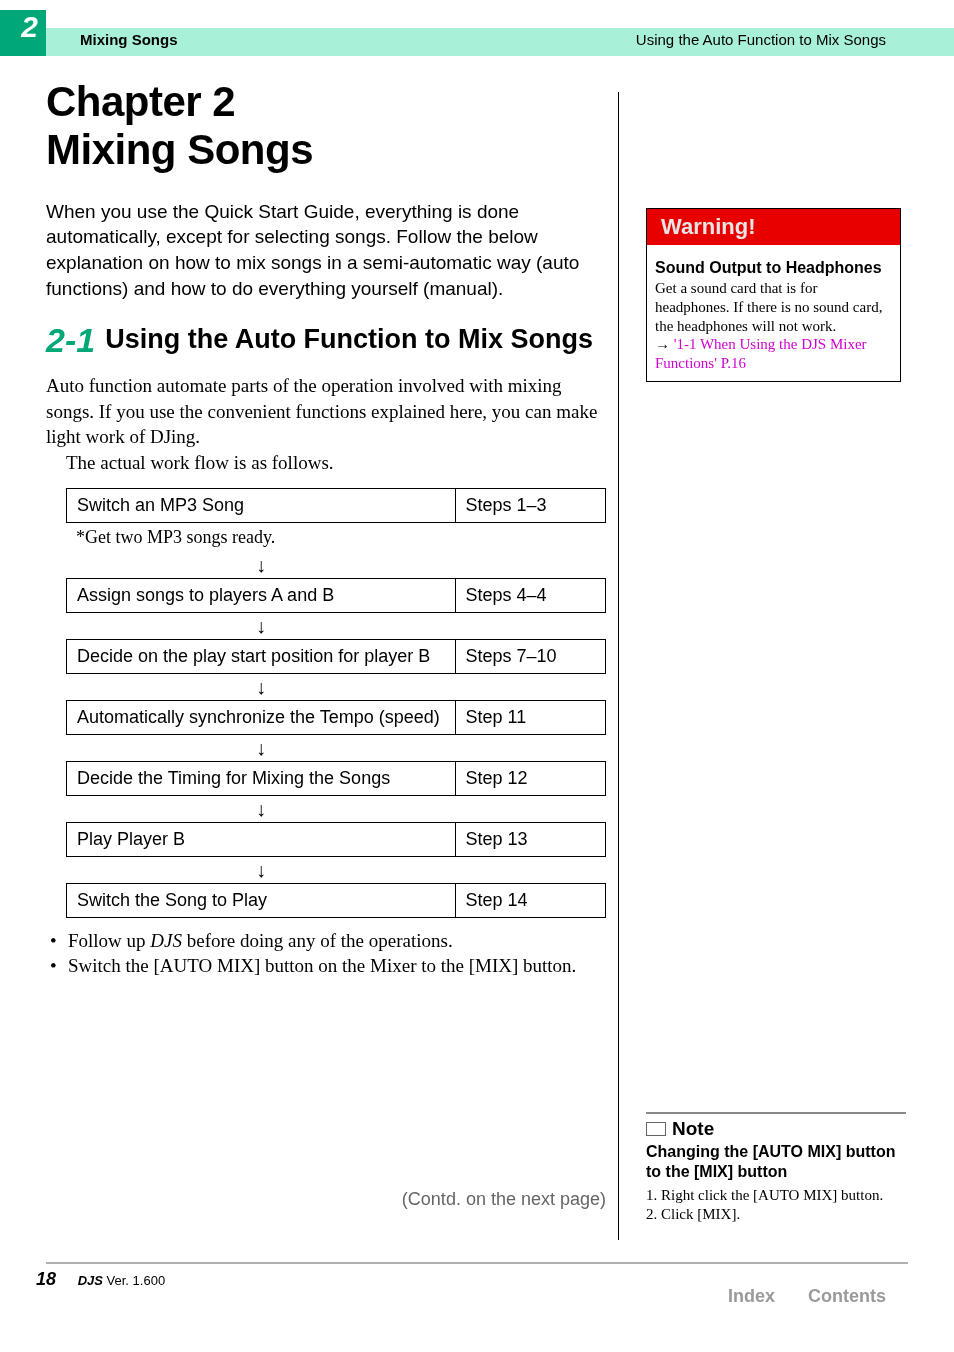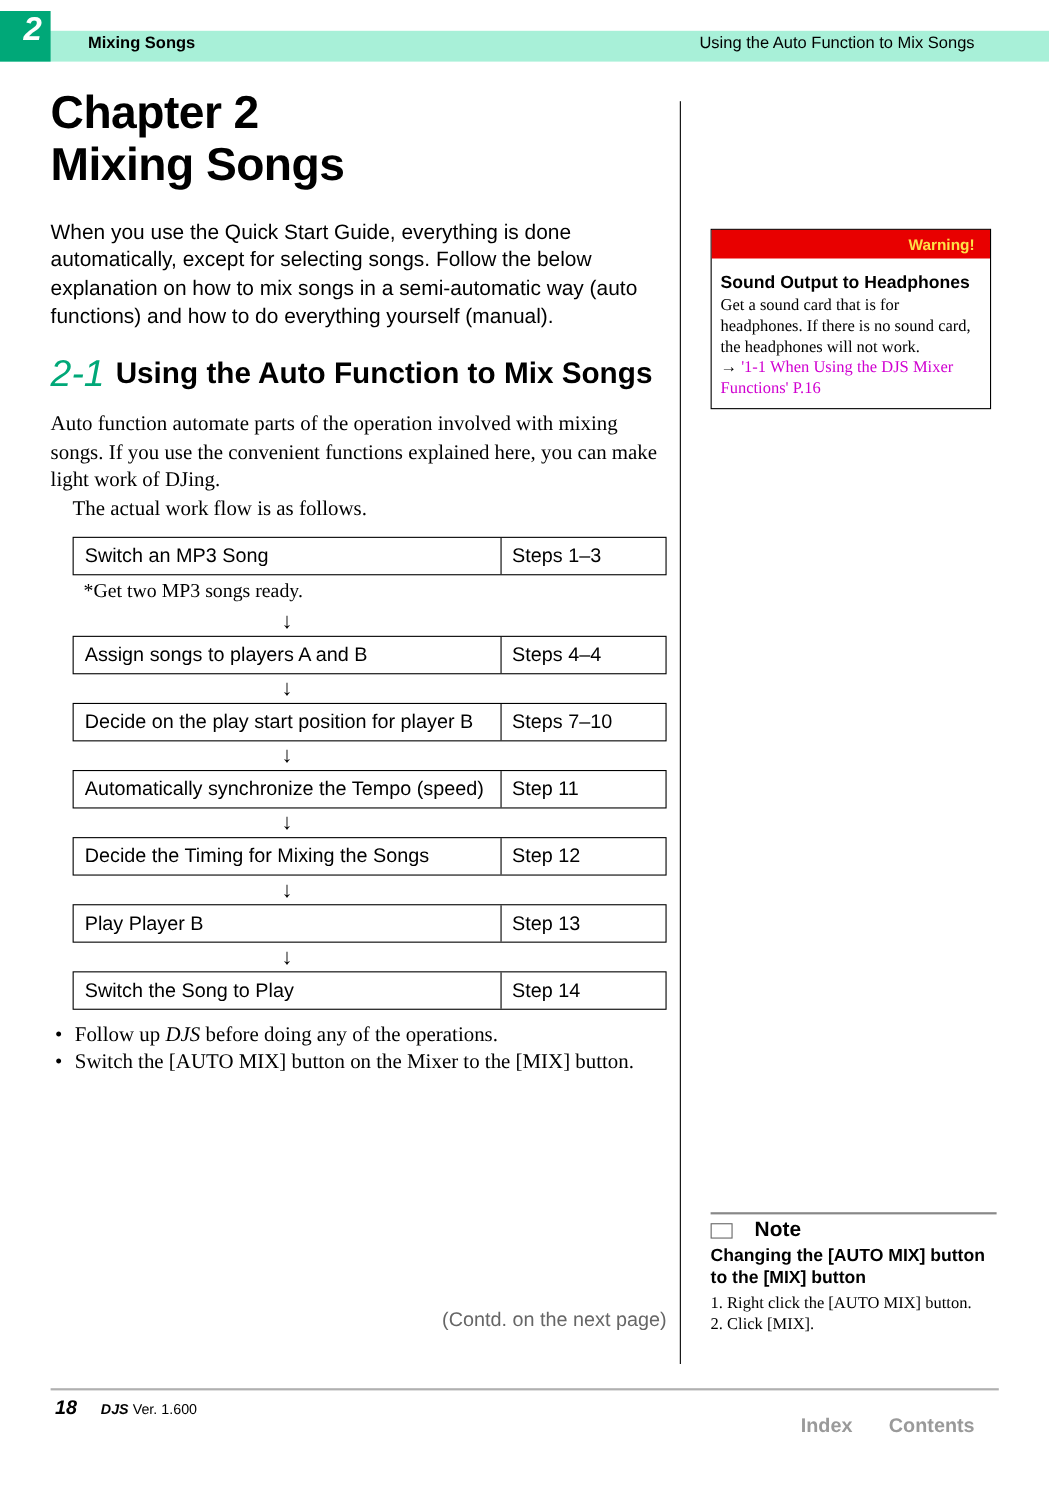--- a/index.html
+++ b/index.html
@@ -46,21 +46,21 @@
   h1.chapter-title {
     font-family: "Arial Black", Arial, sans-serif; font-weight: 900;
     font-size: 42px; line-height: 1.15; margin-bottom: 24px;
     letter-spacing: -0.5px;
   }
   .intro {
     font-size: 19px; line-height: 1.35; margin-bottom: 22px;
   }
   .section-row { display: flex; align-items: flex-start; margin-bottom: 16px; }
   .sec-num {
-    font-family: "Arial Black", Arial, sans-serif; font-weight: 400;
+    font-family: "Arial Black", Arial, sans-serif; font-weight: 700;
     font-style: italic; font-size: 34px; color: #00a878;
     padding-right: 10px; line-height: 1;
   }
   .sec-title {
     font-weight: 700; font-size: 27px; line-height: 1.25; flex: 1;
   }
   .body-text {
     font-size: 19px; line-height: 1.35; font-family: "Times New Roman", serif;
   }
   .indent { padding-left: 20px; }
@@ -81,51 +81,50 @@
     font-family: "Times New Roman", serif;
   }
   .arrow { text-align: center; font-size: 20px; padding: 2px 0; width: 390px; }
   .bullets { margin: 10px 0 0 4px; font-size: 19px; font-family: "Times New Roman", serif; }
   .bullets li { list-style: none; padding-left: 18px; position: relative; line-height: 1.35; }
   .bullets li::before { content: "•"; position: absolute; left: 0; }
   .contd { text-align: right; font-size: 18px; color: #666; margin-top: 210px; padding-right: 0; }
 
   .warn-box { border: 1px solid #000; width: 255px; }
   .warn-head {
-    background: #e80000; color: #fde047; font-weight: 700; padding: 5px 14px;
-    font-size: 14px;
-    text-align: right;
+    background: #e80000; color: #e5e5e5; font-weight: 700; padding: 5px 14px;
+    font-size: 22px;
   }
   .warn-sub { font-weight: 700; padding: 14px 8px 0 8px; font-size: 16px; }
   .warn-body { padding: 2px 8px 8px 8px; font-size: 15px; font-family: "Times New Roman", serif; line-height: 1.25; }
   .warn-body .arrow-bullet { }
   .link-text { color: #d000d0; }
 
   .note-box { margin-top: 730px; width: 260px; }
   .note-rule { border-top: 2px solid #888; margin-bottom: 4px; }
-  .note-head { display: flex; align-items: center; gap: 20px; font-weight: 700; font-size: 19px; margin-bottom: 2px; }
+  .note-head { display: flex; align-items: center; gap: 6px; font-weight: 700; font-size: 19px; margin-bottom: 2px; }
   .note-icon {
     width: 20px; height: 14px; border: 1.5px solid #666; display: inline-block;
     position: relative;
   }
   .note-icon::before {
     content: ""; position: absolute; left: 2px; top: -4px; width: 14px; height: 14px;
     border: 1.5px solid #666; border-bottom: none; border-right: none;
     transform: skewX(-35deg); transform-origin: top left;
     display: none;
   }
   .note-sub { font-weight: 700; font-size: 16px; line-height: 1.25; margin-bottom: 4px; }
   .note-steps { font-size: 15px; font-family: "Times New Roman", serif; line-height: 1.3; }
 
   .foot-rule {
     position: absolute; bottom: 88px; left: 46px; right: 46px; height: 2px;
     background: #b0b0b0;
   }
   .foot-left {
-    position: absolute; bottom: 62px; left: 50px; font-size: 13px;
+    position: absolute; bottom: 62px; left: 36px; font-size: 13px;
   }
   .foot-left .pg { font-style: italic; font-weight: 900; font-size: 18px; margin-right: 18px; }
   .foot-left .prod { font-style: italic; font-weight: 700; font-size: 13px; }
   .foot-right {
     position: absolute; bottom: 45px; right: 68px;
     font-weight: 700; color: #9a9a9a; font-size: 18px;
   }
   .foot-right a { margin-left: 28px; color: #9a9a9a; text-decoration: none; }
   .djs-italic { font-style: italic; }
 </style>

